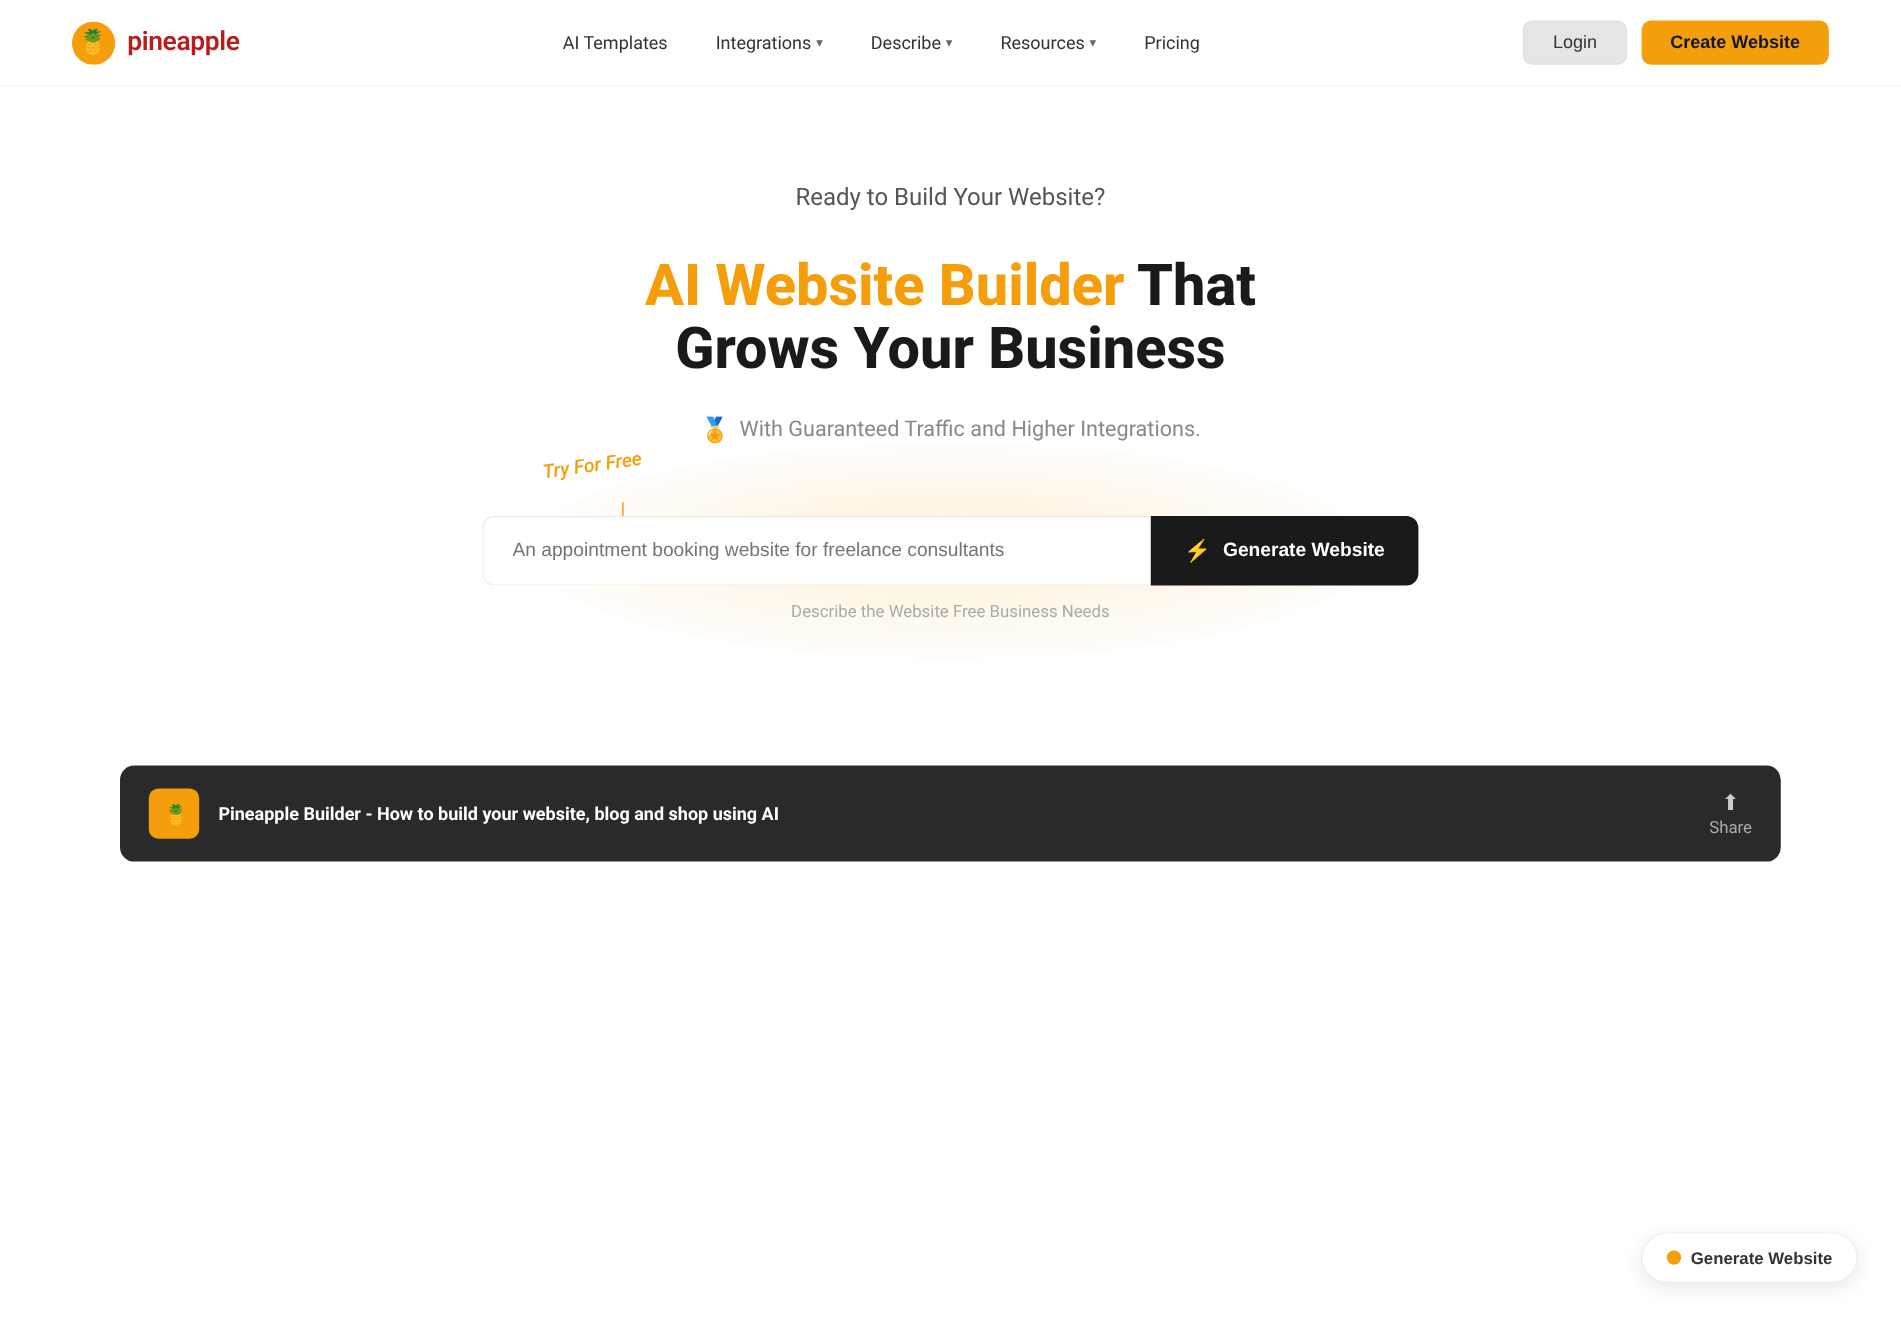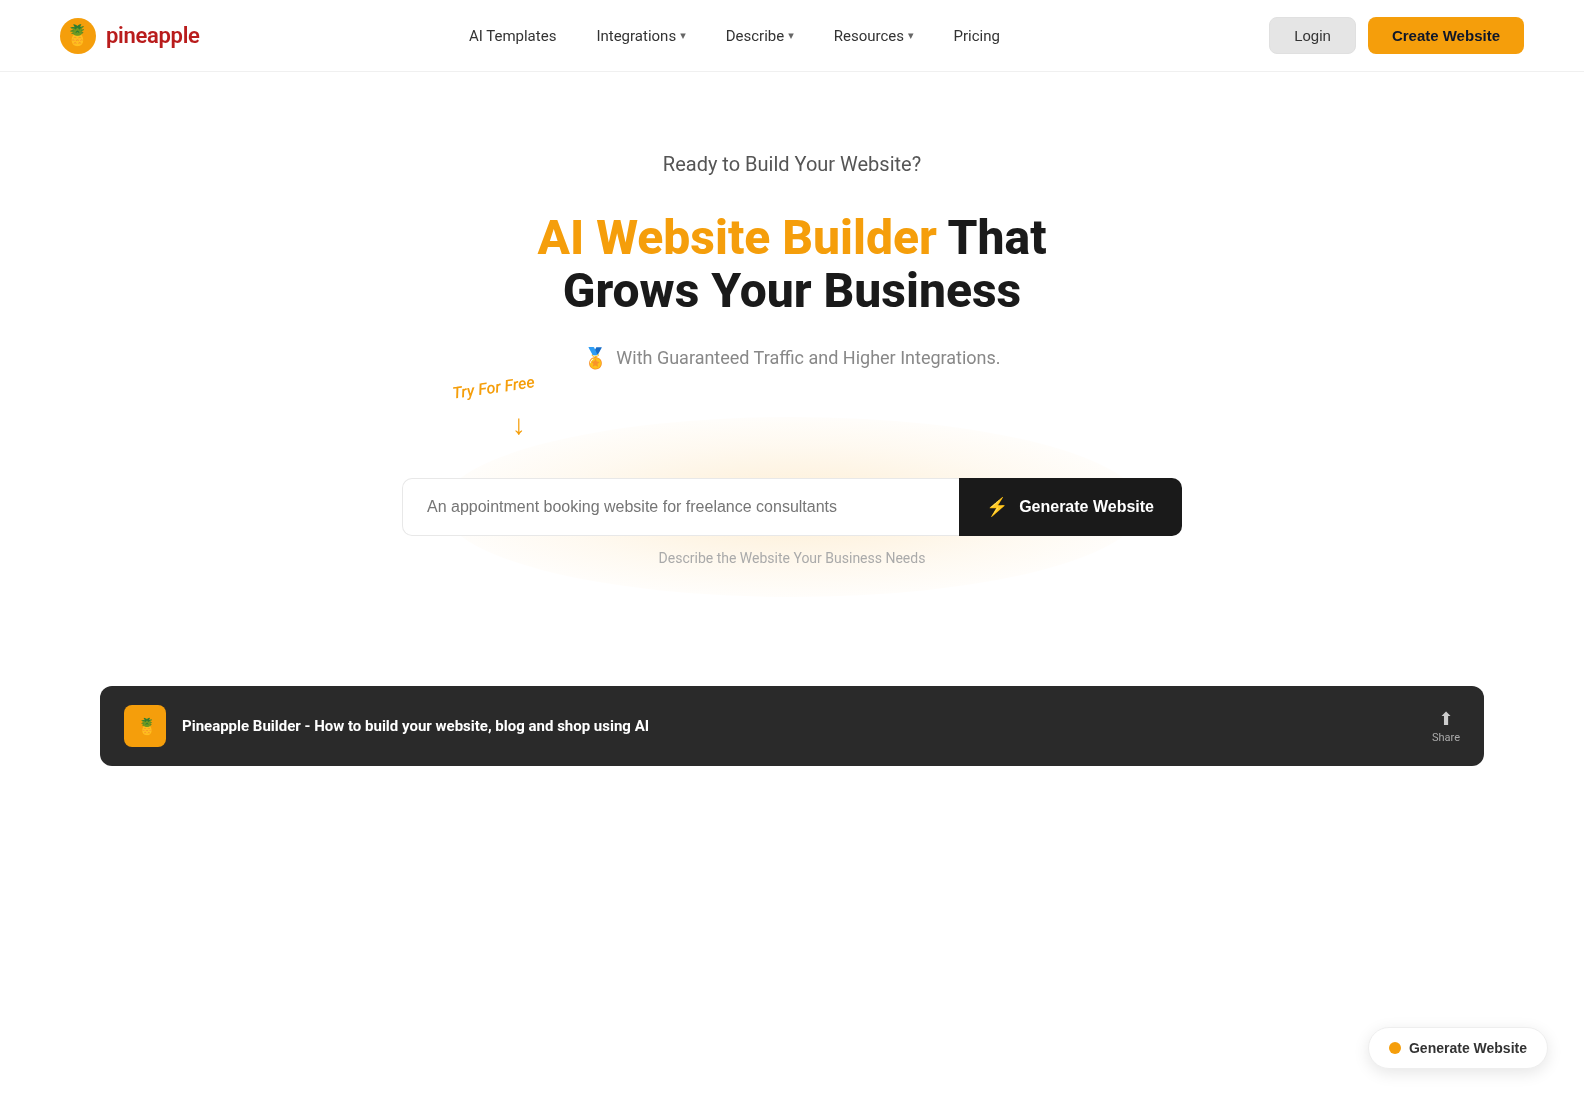--- a/index.html
+++ b/index.html
@@ -168,21 +168,20 @@
       font-size: 28px;
       color: #f59e0b;
     }
 
     
     .input-glow-wrapper {
       position: relative;
       width: 100%;
       display: flex;
       justify-content: center;
-      margin-top: 48px;
     }
 
     .input-glow-bg {
       position: absolute;
       top: 50%;
       left: 50%;
       transform: translate(-50%, -50%);
       width: 700px;
       height: 180px;
       background: radial-gradient(ellipse at center, rgba(245,158,11,0.18) 0%, rgba(245,158,11,0.06) 50%, transparent 80%);
@@ -282,21 +281,21 @@
       gap: 2px;
       color: #ccc;
       cursor: pointer;
     }
 
     .share-icon {
       font-size: 18px;
     }
 
     .share-label {
-      font-size: 11px;
+      font-size: 14px;
       color: #aaa;
     }
 
     
     .floating-btn {
       position: fixed;
       bottom: 36px;
       right: 36px;
       display: flex;
       align-items: center;
@@ -379,21 +378,21 @@
       <div class="input-glow-bg"></div>
       <div class="input-row">
         <input type="text" class="website-input" placeholder="An appointment booking website for freelance consultants" style="">
         <button class="btn-generate">
           <span class="bolt-icon">⚡</span>
           <span>Generate Website</span>
         </button>
       </div>
     </div>
 
-    <p class="input-hint">Describe the Website Your Business Needs</p>
+    <p class="input-hint">Describe the Website Free Business Needs</p>
   </div>
 </section>
 
 <div class="video-section">
   <div class="video-left">
     <div class="video-thumb-icon">
       <svg width="20" height="20" viewBox="0 0 20 20" fill="white">
         <text x="2" y="16" font-size="16">🍍</text>
       </svg>
     </div>

